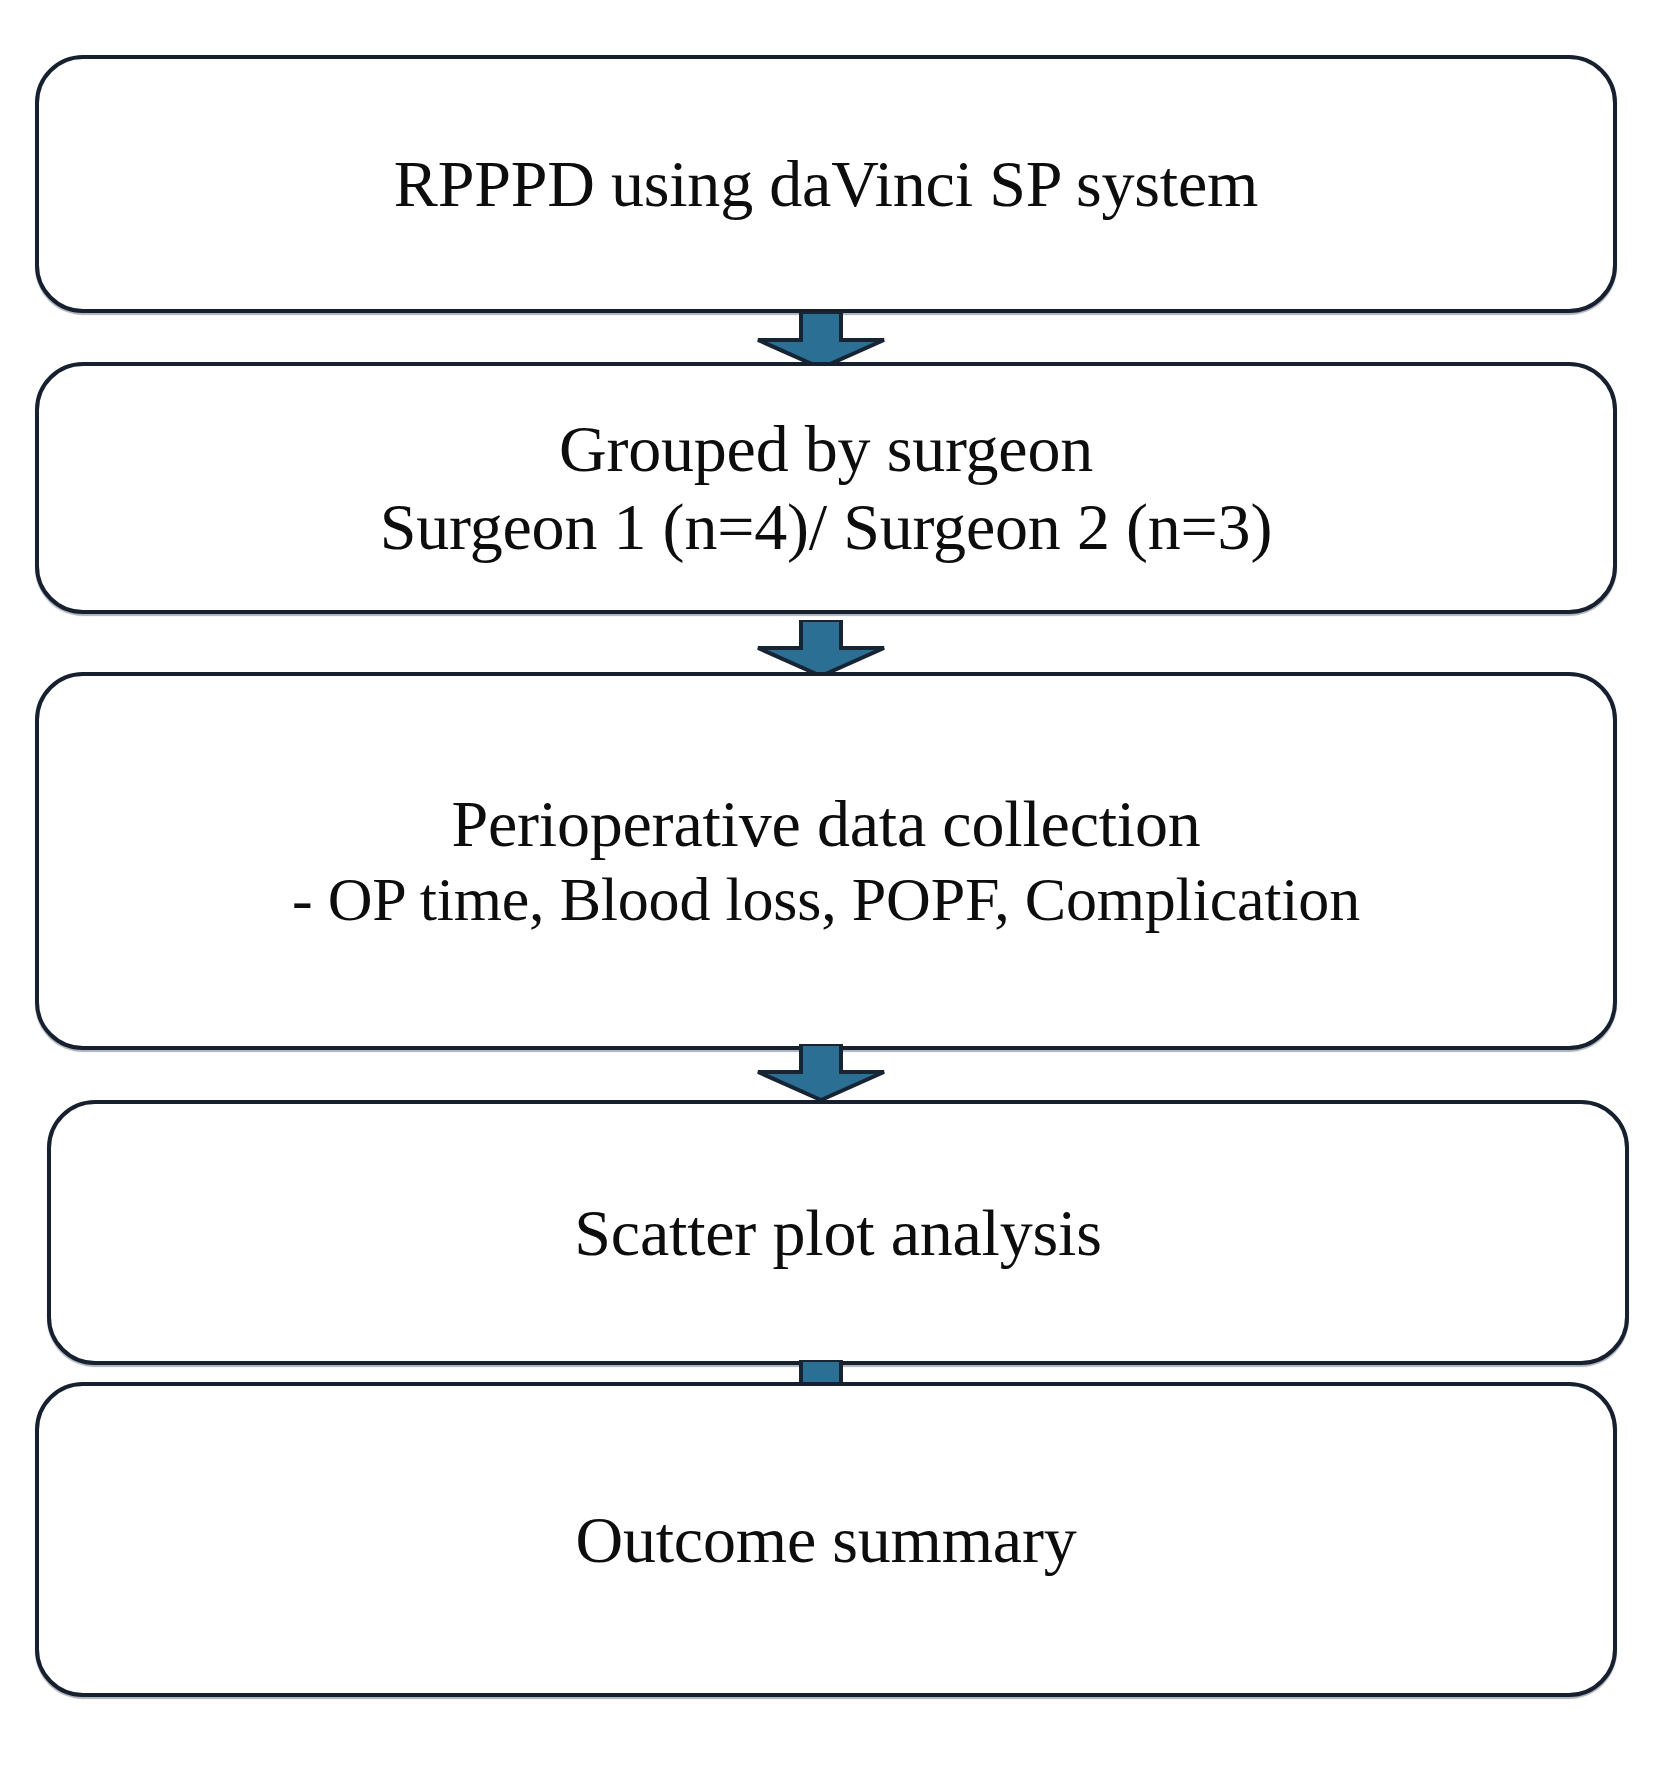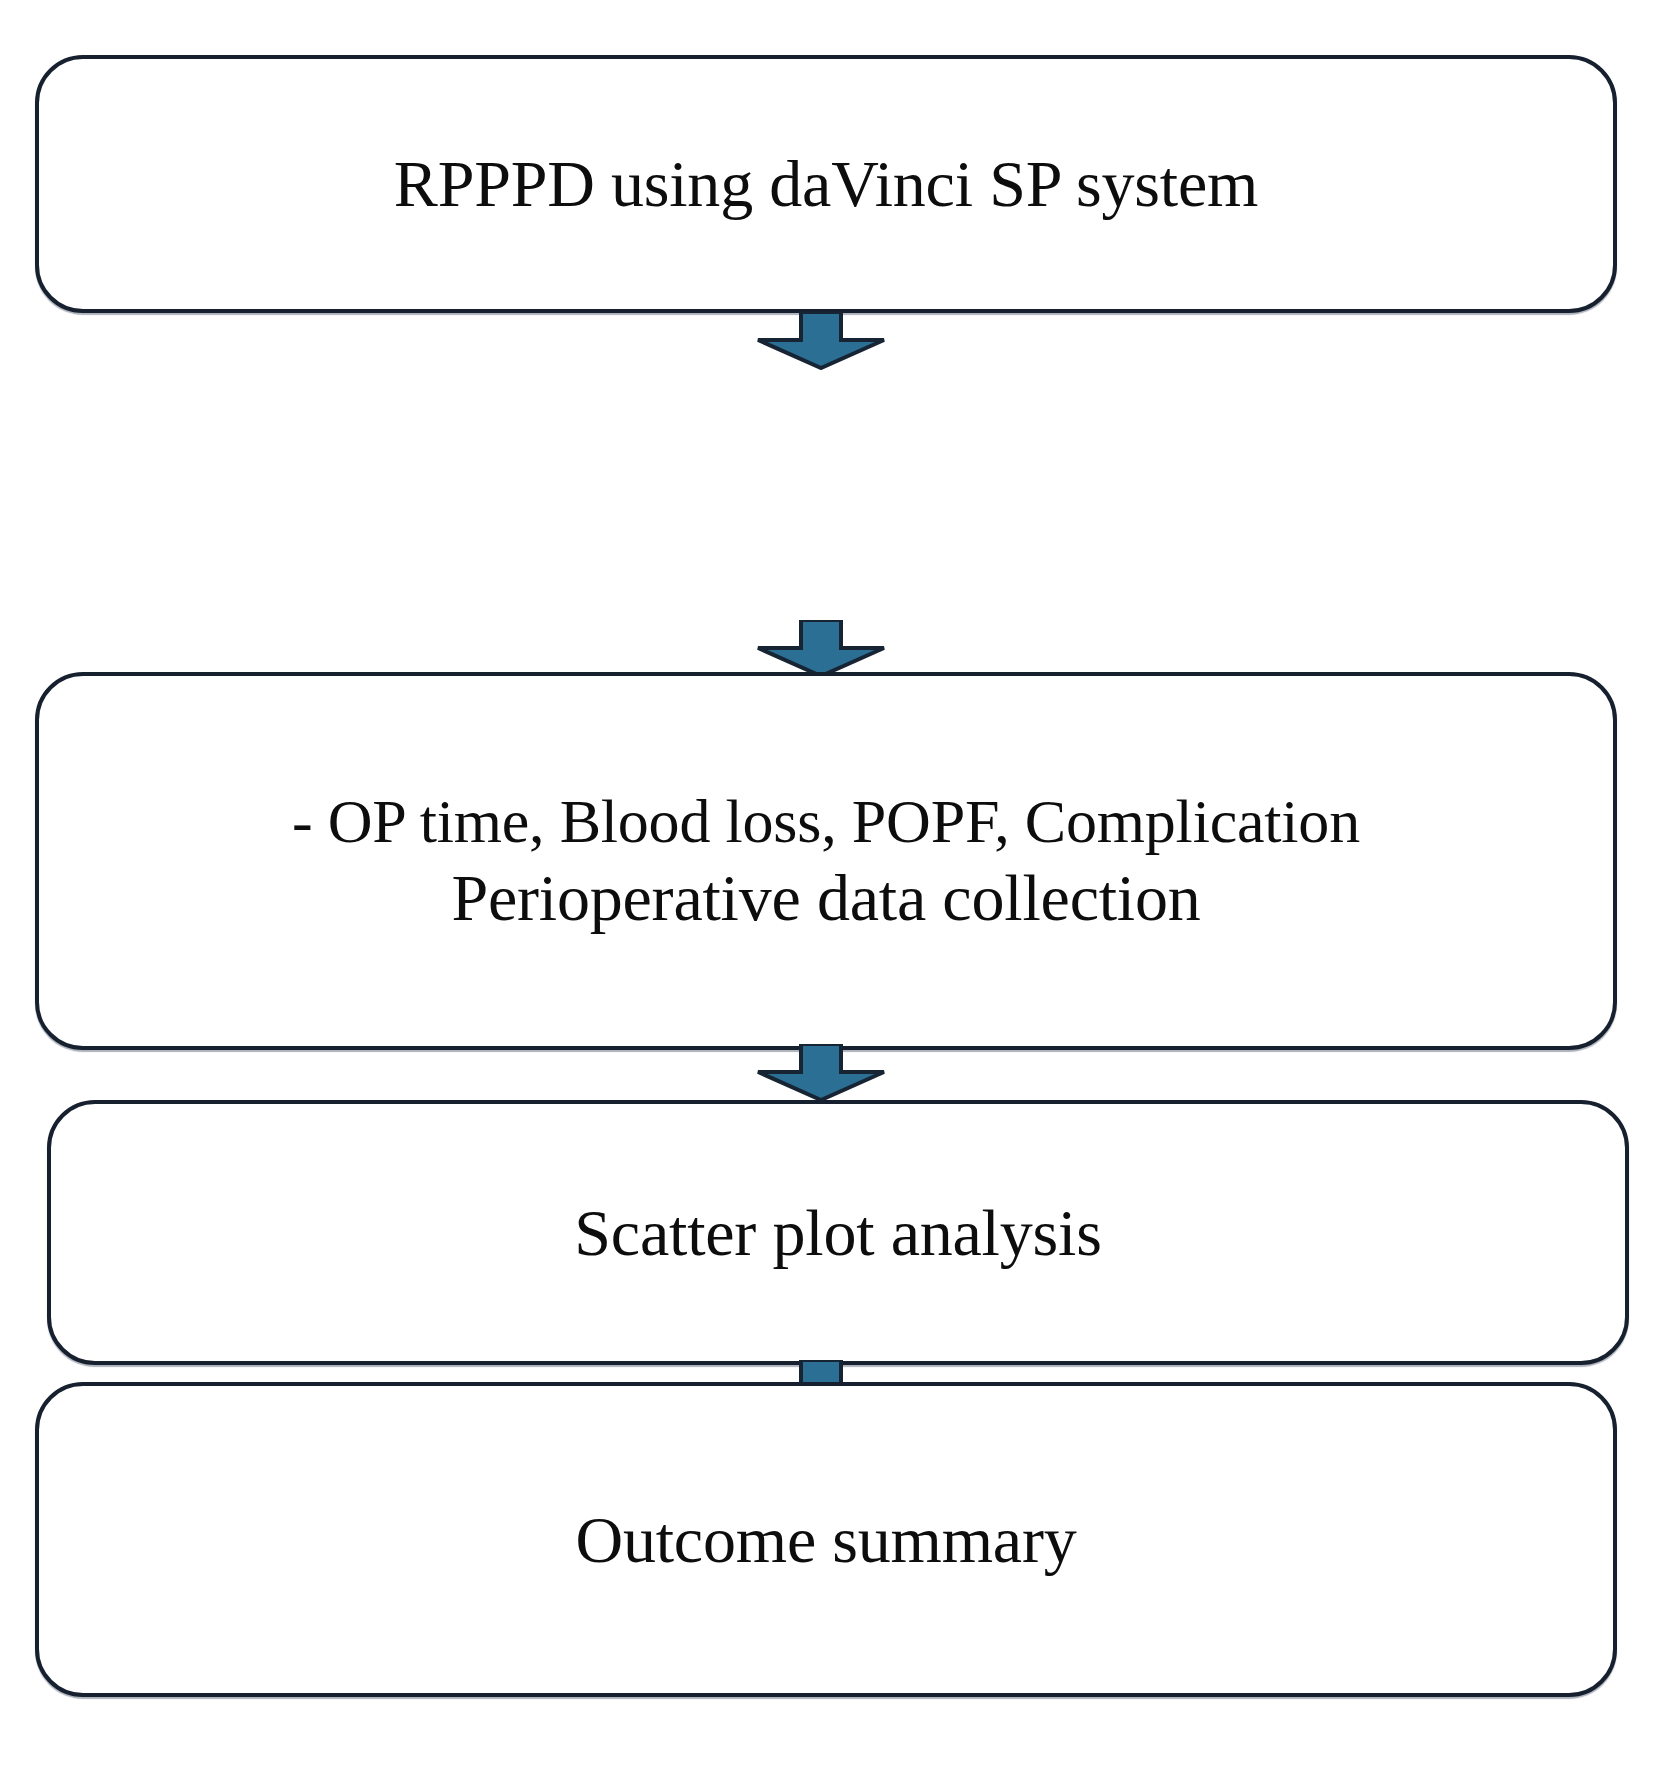--- a/index.html
+++ b/index.html
@@ -97,30 +97,34 @@
   <div class="flow-box" id="box-1">
     <span class="box-line line-primary">RPPPD using daVinci SP system</span>
   </div>
 
   <div class="flow-arrow" id="arrow-1">
     <svg viewBox="0 0 130 58" xmlns="http://www.w3.org/2000/svg" aria-hidden="true">
       <polygon class="arrow-shape" points="45,0 85,0 85,28 128,28 65,56 2,28 45,28"></polygon>
     </svg>
   </div>
 
+  <div class="flow-box" id="box-2">
+    <span class="box-line line-primary">Grouped by surgeon</span>
+    <span class="box-line line-primary">Surgeon 1 (n=4)/ Surgeon 2 (n=3)</span>
+  </div>
 
   <div class="flow-arrow" id="arrow-2">
     <svg viewBox="0 0 130 58" xmlns="http://www.w3.org/2000/svg" aria-hidden="true">
       <polygon class="arrow-shape" points="45,0 85,0 85,28 128,28 65,56 2,28 45,28"></polygon>
     </svg>
   </div>
 
   <div class="flow-box" id="box-3">
+    <span class="box-line line-primary">Perioperative data collection</span>
     <span class="box-line line-secondary">- OP time, Blood loss, POPF, Complication</span>
-    <span class="box-line line-primary">Perioperative data collection</span>
   </div>
 
   <div class="flow-arrow" id="arrow-3">
     <svg viewBox="0 0 130 58" xmlns="http://www.w3.org/2000/svg" aria-hidden="true">
       <polygon class="arrow-shape" points="45,0 85,0 85,28 128,28 65,56 2,28 45,28"></polygon>
     </svg>
   </div>
 
   <div class="flow-box" id="box-4">
     <span class="box-line line-primary">Scatter plot analysis</span>

